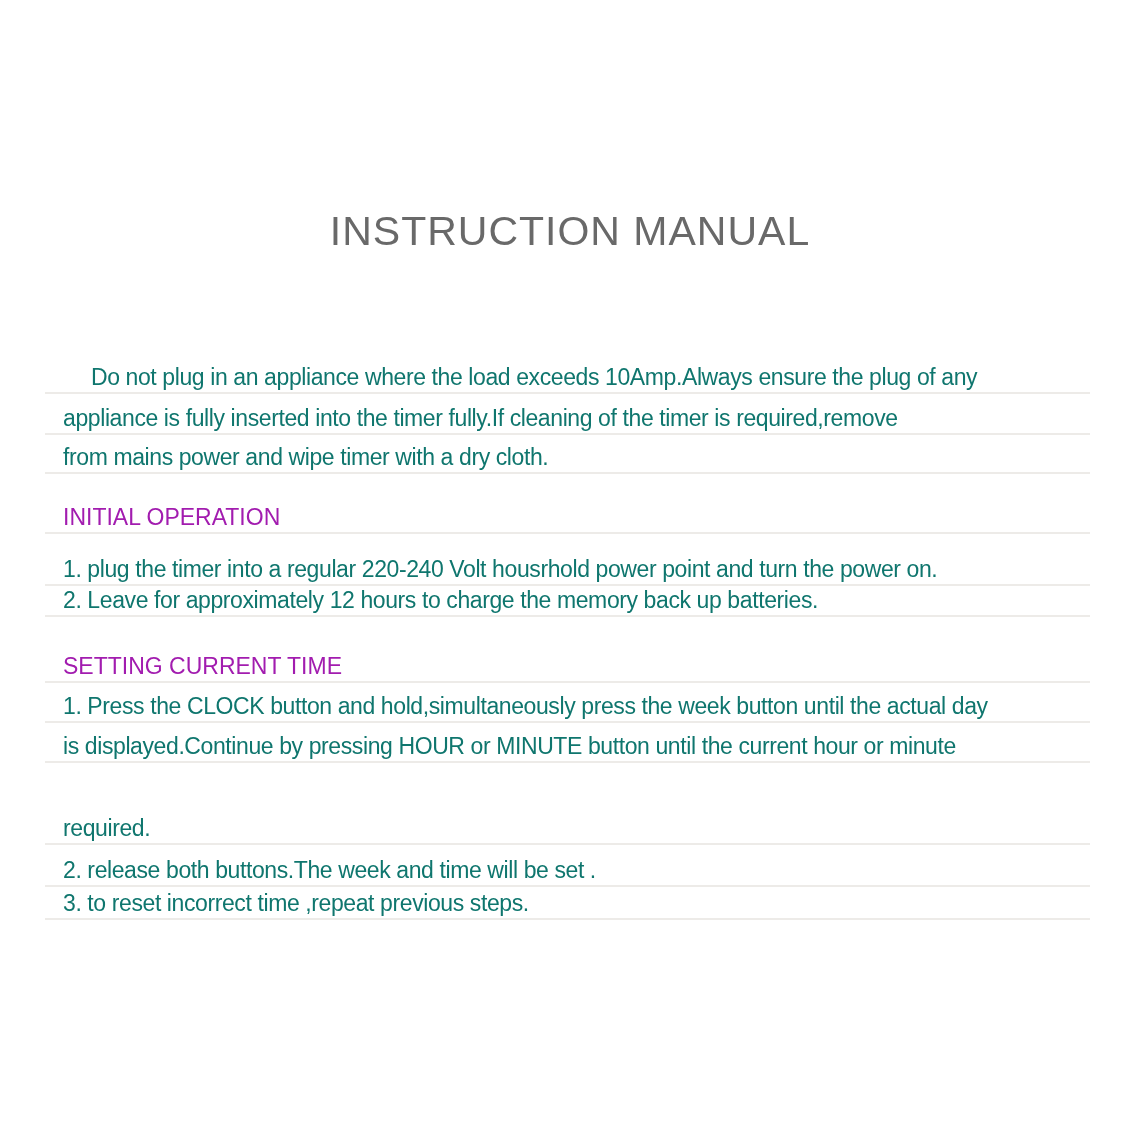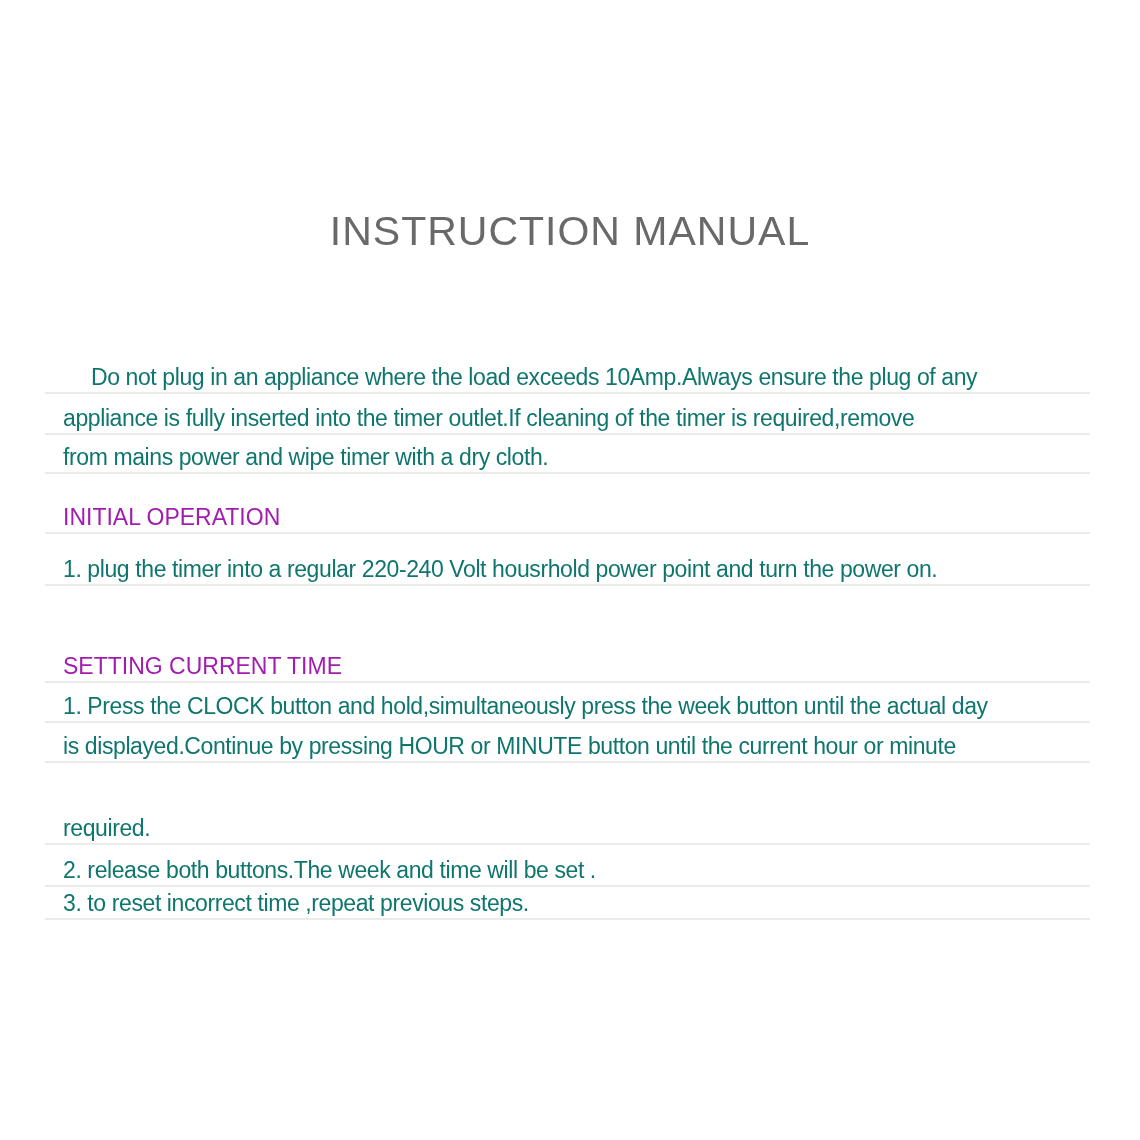--- a/index.html
+++ b/index.html
@@ -50,25 +50,26 @@
   }
 </style>
 </head>
 <body>
 
 <div class="page">
 
   <h1 class="title">INSTRUCTION MANUAL</h1>
 
   <div class="row indent-first" style="top:360px">Do not plug in an appliance where the load exceeds 10Amp.Always ensure the plug of any</div>
-  <div class="row" style="top:401px">appliance is fully inserted into the timer outlet.If cleaning of the timer is required,remove</div>
+  <div class="row" style="top:401px">appliance is fully inserted into the timer fully.If cleaning of the timer is required,remove</div>
   <div class="row" style="top:440px">from mains power and wipe timer with a dry cloth.</div>
 
   <div class="row heading" style="top:500px">INITIAL OPERATION</div>
   <div class="row" style="top:552px">1. plug the timer into a regular 220-240 Volt housrhold power point and turn the power on.</div>
+  <div class="row" style="top:583px">2. Leave for approximately 12 hours to charge the memory back up batteries.</div>
 
   <div class="row heading" style="top:649px">SETTING CURRENT TIME</div>
   <div class="row" style="top:689px">1. Press the CLOCK button and hold,simultaneously press the week button until the actual day</div>
   <div class="row" style="top:729px">is displayed.Continue by pressing HOUR or MINUTE button until the current hour or minute</div>
   <div class="row" style="top:811px">required.</div>
   <div class="row" style="top:853px">2. release both buttons.The week and time will be set .</div>
   <div class="row" style="top:886px">3. to reset incorrect time ,repeat previous steps.</div>
 
 </div>
 

